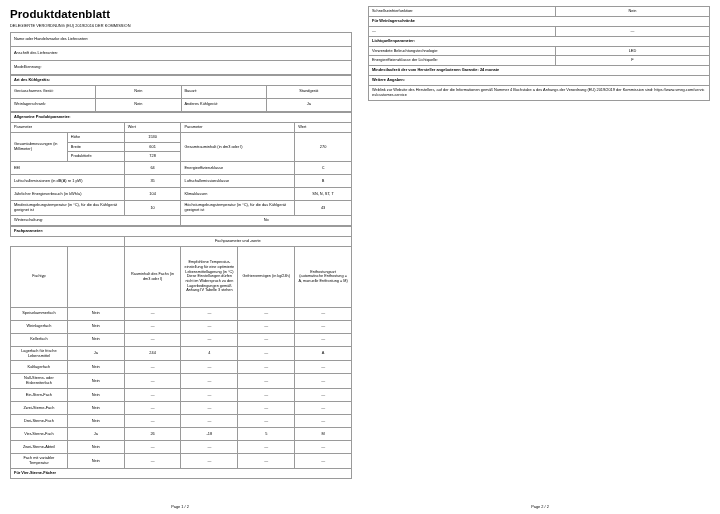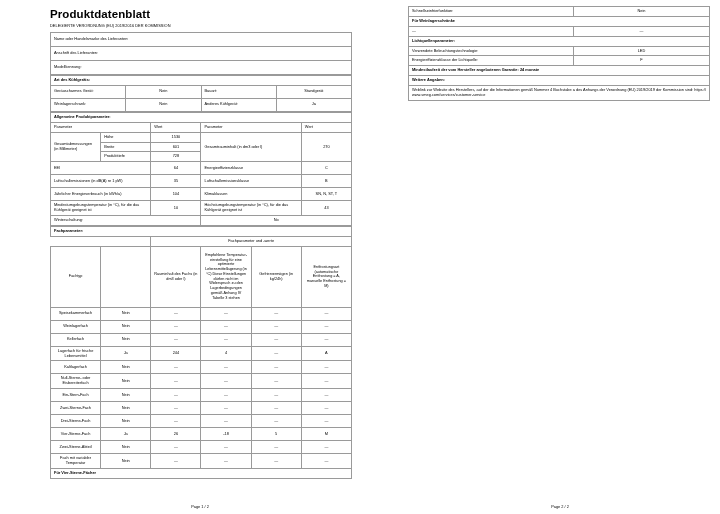--- a/index.html
+++ b/index.html
@@ -19,21 +19,20 @@
     width: 720px;
     height: 514px;
     box-sizing: border-box;
   }
   .page {
     position: relative;
     width: 360px;
     height: 514px;
     box-sizing: border-box;
     padding: 6px 8px 0 8px;
-    margin-left: 40px;
   }
   .page-left { padding-left: 10px; padding-right: 8px; }
   .page-right { padding-left: 8px; padding-right: 10px; }
 
   .doc-title {
     font-size: 11.5px;
     font-weight: bold;
     margin: 2px 0 3px 0;
     letter-spacing: 0.1px;
   }

